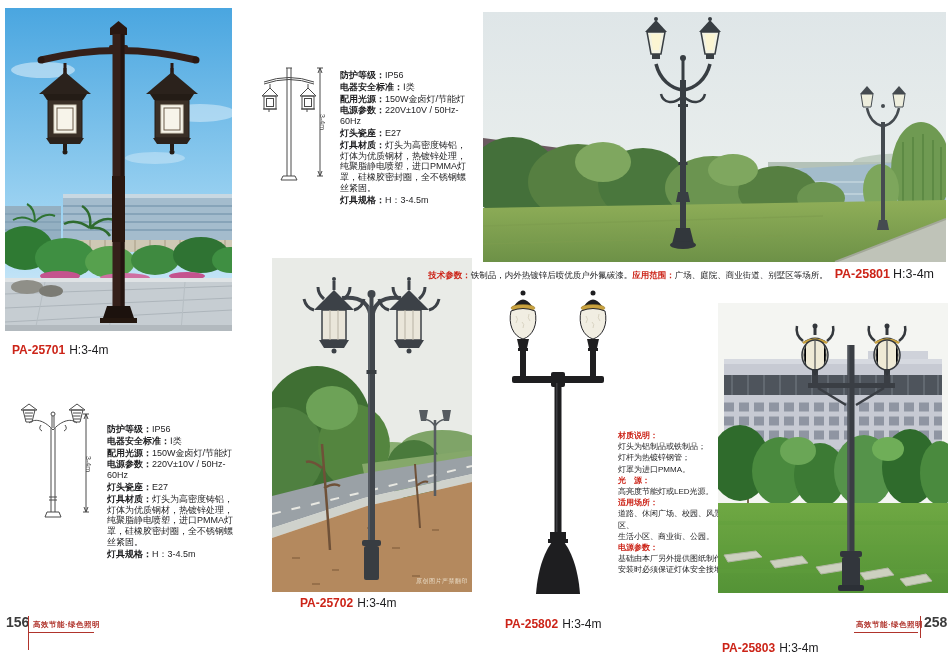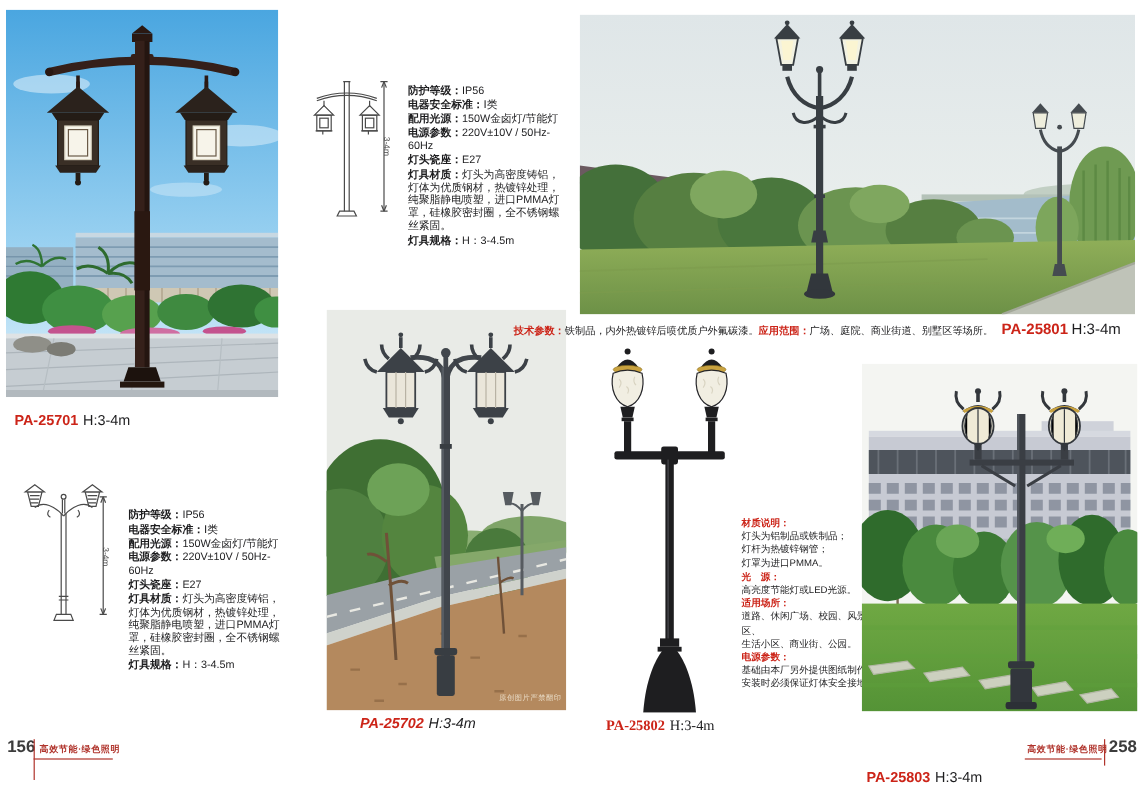--- a/index.html
+++ b/index.html
@@ -236,21 +236,21 @@
         <path d="M117 52 q-8 -2 -10 -11 M157 52 q8 -2 10 -11 M127 41 q-6 -5 -6 -12 M147 41 q6 -5 6 -12" stroke="#3c4147" stroke-width="3" fill="none"></path>
         <polygon points="117,52 137,32 157,52" fill="#3c4147"></polygon>
         <rect x="125" y="52" width="24" height="30" fill="#eae6da" stroke="#3c4147" stroke-width="1.5"></rect>
         <path d="M133 52 V82 M141 52 V82" stroke="#b8b2a4" stroke-width="1"></path>
         <polygon points="122,82 152,82 147,90 127,90" fill="#3c4147"></polygon>
         <circle cx="137" cy="93" r="2.5" fill="#3c4147"></circle>
       </g>
     </svg>
     <div class="watermark">原创图片严禁翻印</div>
   </div>
-  <div class="prod-label" style="left:300px;top:596px;font-style:italic;">
+  <div class="prod-label" style="left:300px;top:596px;">
     <span class="prod-code">PA-25702</span><span class="prod-size">H:3-4m</span>
   </div>
 
   <div class="footer-num" style="left:6px;top:614px;">156</div>
   <div class="vline" style="left:28px;top:616px;height:34px;"></div>
   <div class="footer-slogan" style="left:33px;top:620px;">高效节能·绿色照明</div>
   <div class="hline" style="left:28px;top:632px;width:66px;"></div>
 
   <div class="photo" style="left:483px;top:12px;width:463px;height:250px;">
     <svg viewBox="0 0 463 250">
@@ -362,21 +362,21 @@
       <rect x="100" y="67" width="6" height="26" fill="#1e1e20"></rect>
       <rect x="22" y="92" width="92" height="7" rx="2" fill="#1e1e20"></rect>
       <rect x="61" y="88" width="14" height="15" rx="2" fill="#1e1e20"></rect>
       <rect x="64.5" y="99" width="7" height="152" fill="#1e1e20"></rect>
       <rect x="66" y="99" width="1.5" height="152" fill="#3c3c40"></rect>
       <rect x="60" y="248" width="16" height="7" fill="#1e1e20"></rect>
       <rect x="58" y="255" width="20" height="4" fill="#1e1e20"></rect>
       <path d="M46 310 C 48 282, 56 266, 62 258 L 74 258 C 80 266, 88 282, 90 310 Z" fill="#1e1e20"></path>
     </svg>
   </div>
-  <div class="prod-label" style="left:505px;top:597px;font-family:Liberation Serif, serif;">
+  <div class="prod-label" style="left:505px;top:617px;">
     <span class="prod-code">PA-25802</span><span class="prod-size">H:3-4m</span>
   </div>
 
   <div class="matblock" style="left:618px;top:394px;width:112px;">
     <div class="hdr">材质说明：</div>
     <div>灯头为铝制品或铁制品；</div>
     <div>灯杆为热镀锌钢管；</div>
     <div>灯罩为进口PMMA。</div>
     <div class="hdr">光　源：</div>
     <div>高亮度节能灯或LED光源。</div>

